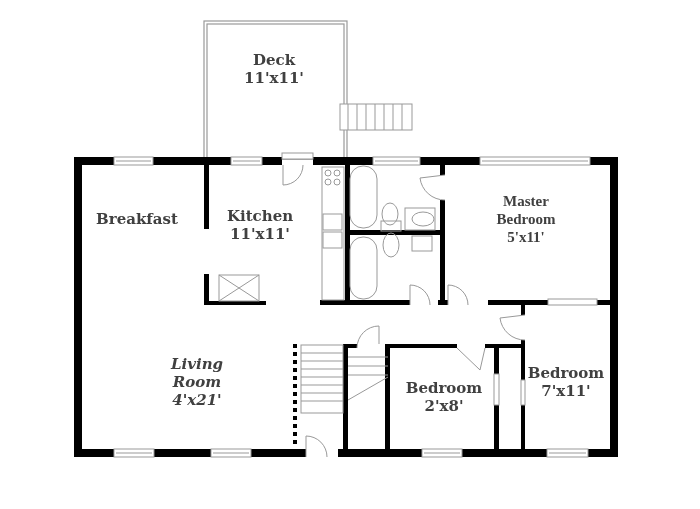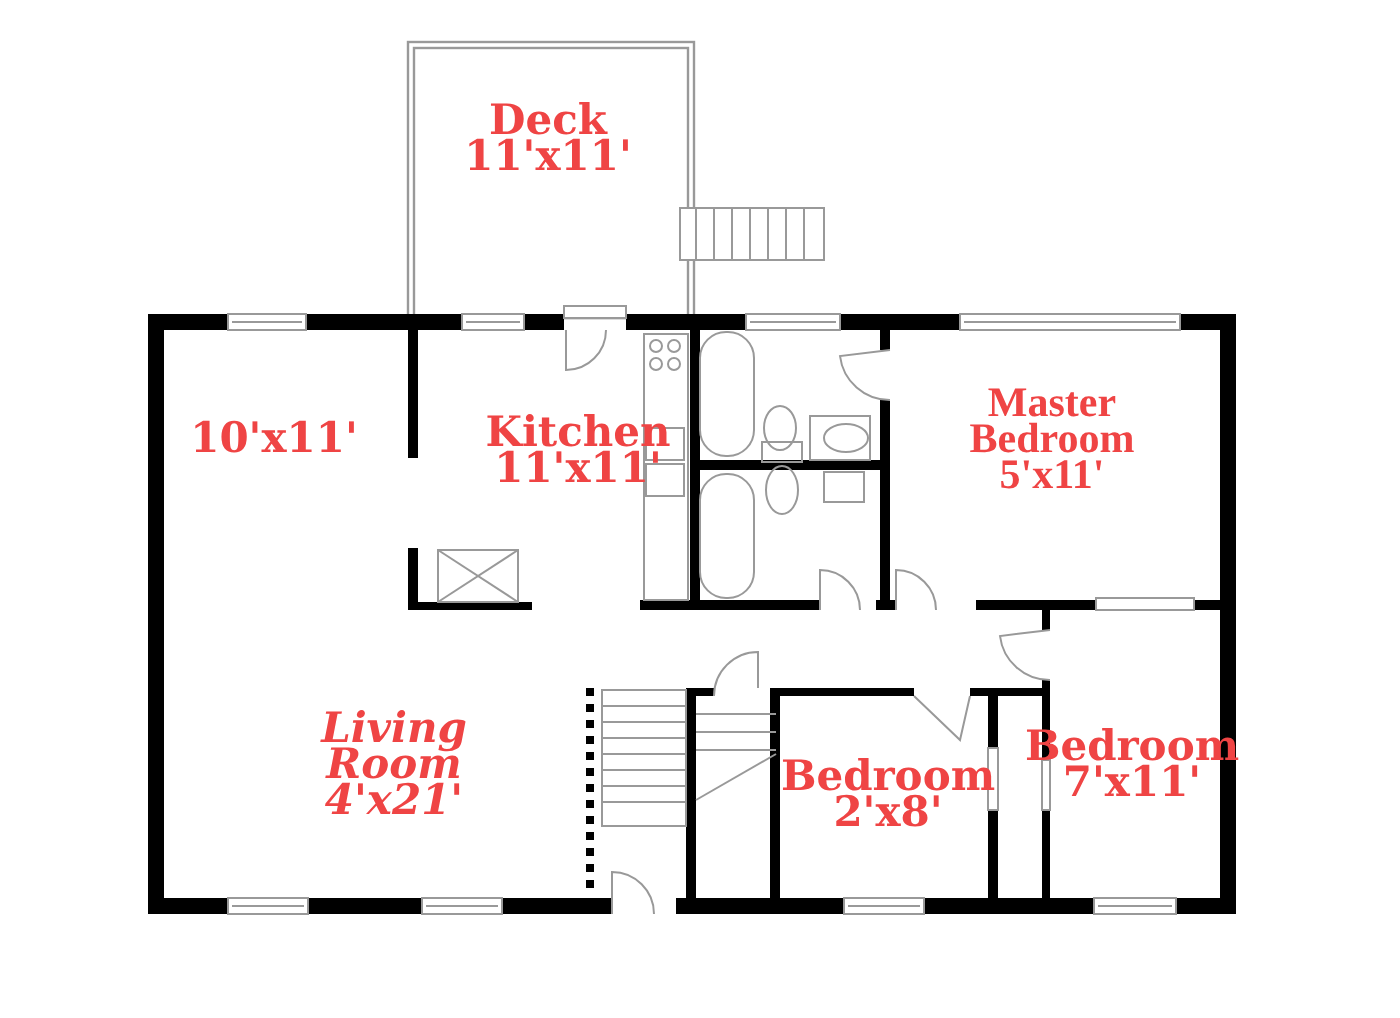--- a/index.html
+++ b/index.html
@@ -1,18 +1,18 @@
 <!DOCTYPE html>
 <html><head>
 <meta charset="utf-8">
 <style>
   html, body { margin:0; padding:0; background:#ffffff; }
   body { width:700px; height:509px; position:relative; overflow:hidden; font-family:"DejaVu Serif", serif; }
   svg { position:absolute; left:0; top:0; }
-  .label { position:absolute; text-align:center; font-family:"DejaVu Serif", serif; font-weight:bold; color:#ef4444; font-size:21px; line-height:18px; transform:translateX(-50%); white-space:nowrap; }
+  .label { position:absolute; text-align:center; font-family:"DejaVu Serif", serif; font-weight:bold; color:#404040; font-size:15px; line-height:18px; transform:translateX(-50%); white-space:nowrap; }
   .label span { display:block; }
 </style>
 </head>
 <body>
 
 <svg width="700" height="509" viewBox="0 0 700 509">
 
   <g fill="none" stroke="#999" stroke-width="1.2">
     <rect x="204" y="21" width="143" height="138"></rect>
     <rect x="207" y="24" width="137" height="135"></rect>
@@ -161,24 +161,24 @@
     <rect x="521" y="380" width="4" height="25" fill="#fff"></rect>
   </g>
 </svg>
 
 <div class="label" style="left:274px; top:51px;">
   <span>Deck</span>
   <span>11'x11'</span>
 </div>
 
 <div class="label" style="left:137px; top:210px;">
-  <span>10'x11'</span>
-</div>
-
-<div class="label" style="left:260px; top:207px;margin-left:29px;">
+  <span>Breakfast</span>
+</div>
+
+<div class="label" style="left:260px; top:207px;">
   <span>Kitchen</span>
   <span>11'x11'</span>
 </div>
 
 <div class="label" style="left:526px; top:192px;font-family:Liberation Serif, serif;">
   <span>Master</span>
   <span>Bedroom</span>
   <span>5'x11'</span>
 </div>
 

